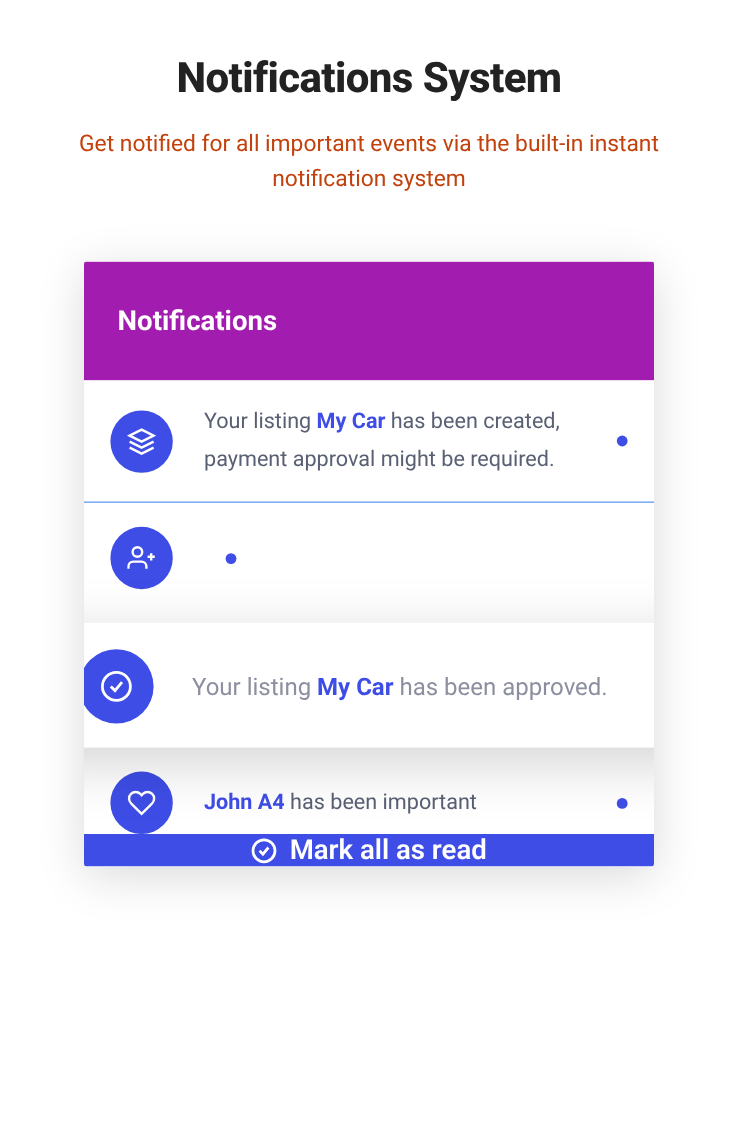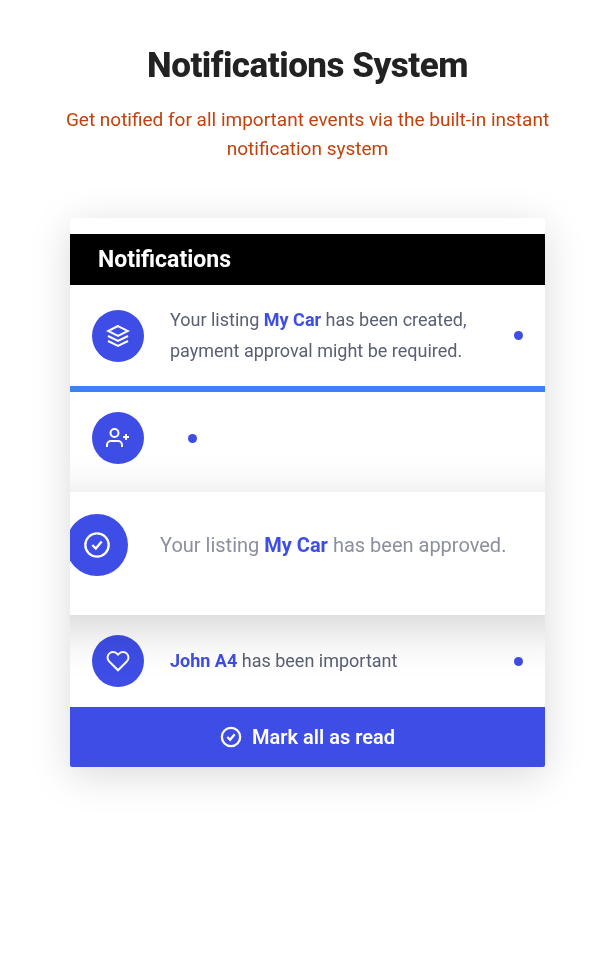--- a/index.html
+++ b/index.html
@@ -35,44 +35,43 @@
     .panel {
       background: #fff;
       box-shadow: 0 8px 40px rgba(0,0,0,0.15);
       border-radius: 2px;
       overflow: hidden;
       text-align: left;
       margin: 0 35px;
       position: relative;
     }
     .panel-header {
-      background: #000000;
+      background: #a21caf;
       color: #fff;
-      padding: 12px 28px;
-      margin-top: 16px;
+      padding: 36px 28px;
     }
     .panel-header-title {
       font-size: 23px;
       font-weight: 700;
     }
     .notif-list {
       position: relative;
     }
     .notif {
       display: flex;
       align-items: center;
       padding: 20px 22px;
-      border-bottom: 6px solid #3b82f6;
+      border-bottom: 1px solid #3b82f6;
       background: #fff;
       position: relative;
     }
     .notif.highlighted {
       margin-left: -48px;
       margin-right: -48px;
-      padding: 22px 38px 39px 44px;
+      padding: 22px 38px 20px 44px;
       box-shadow: 0 12px 50px rgba(0,0,0,0.18);
       border-bottom: none;
       z-index: 10;
       background: #fff;
     }
     .notif-before-highlight {
       border-bottom: none;
       margin-bottom: 8px;
     }
     .notif-after-highlight {
@@ -123,30 +122,28 @@
     .dot {
       width: 9px;
       height: 9px;
       border-radius: 50%;
       background: #3e4de6;
       margin-left: 18px;
     }
     .footer-btn {
       background: #3e4de6;
       color: #fff;
-      padding: 18px;
       text-align: center;
-      font-size: 20px;
+      font-size: 23px;
       font-weight: 600;
       display: flex;
       align-items: center;
       justify-content: center;
       gap: 10px;
       cursor: pointer;
-      margin-top: 20px;
     }
     .footer-btn svg {
       width: 22px;
       height: 22px;
       fill: none;
       stroke: #fff;
       stroke-width: 2.5;
     }
     .last-notif {
       padding-bottom: 0;

